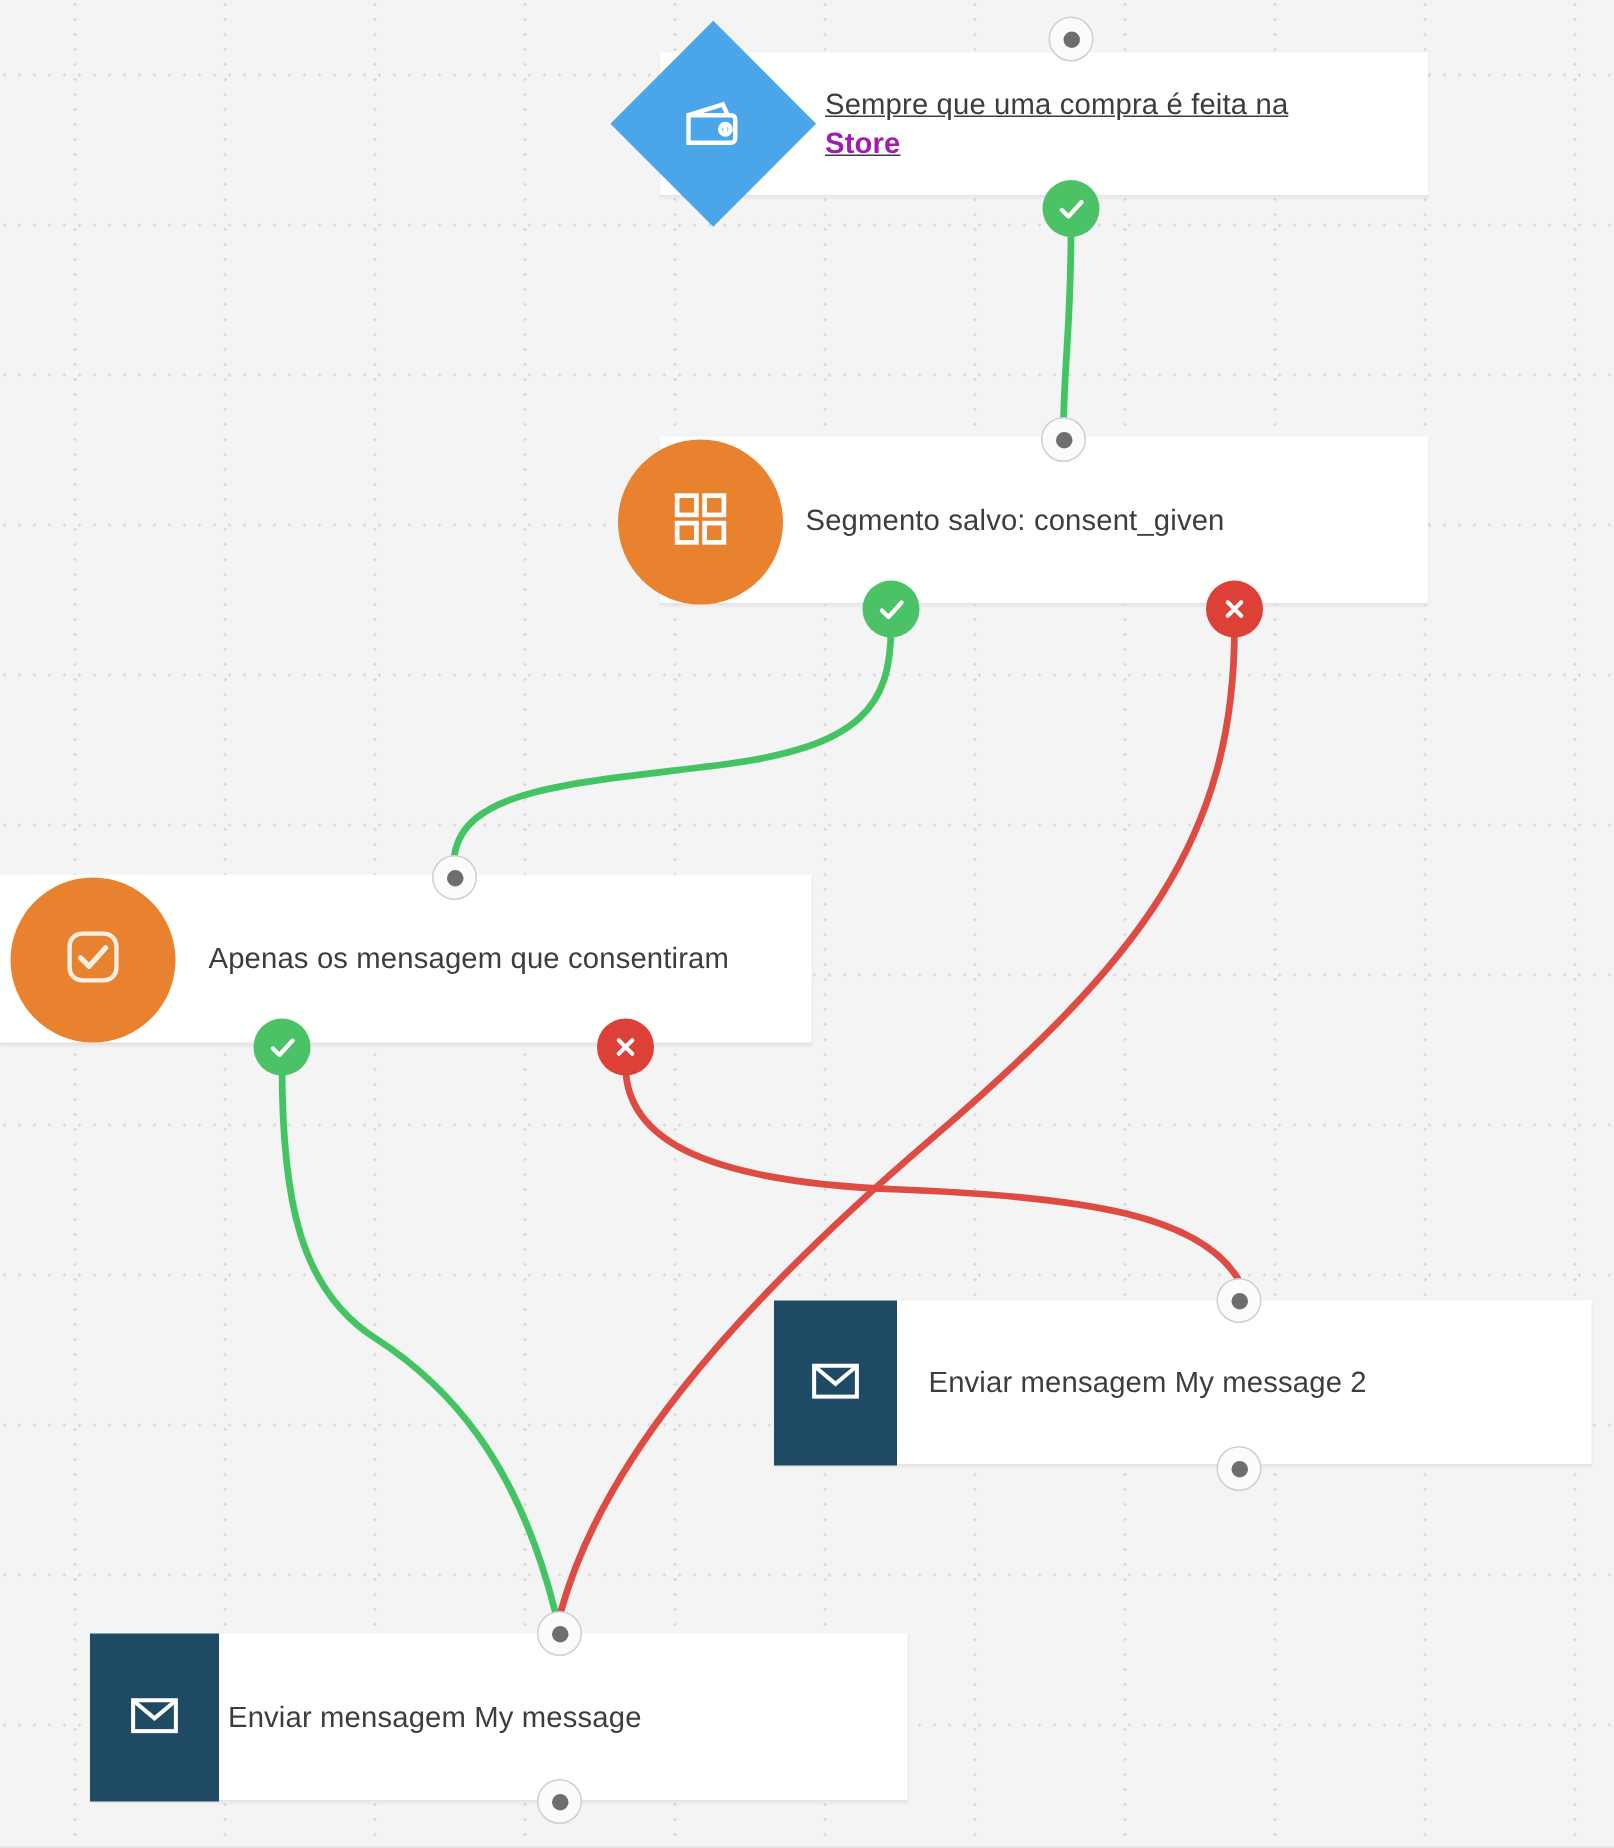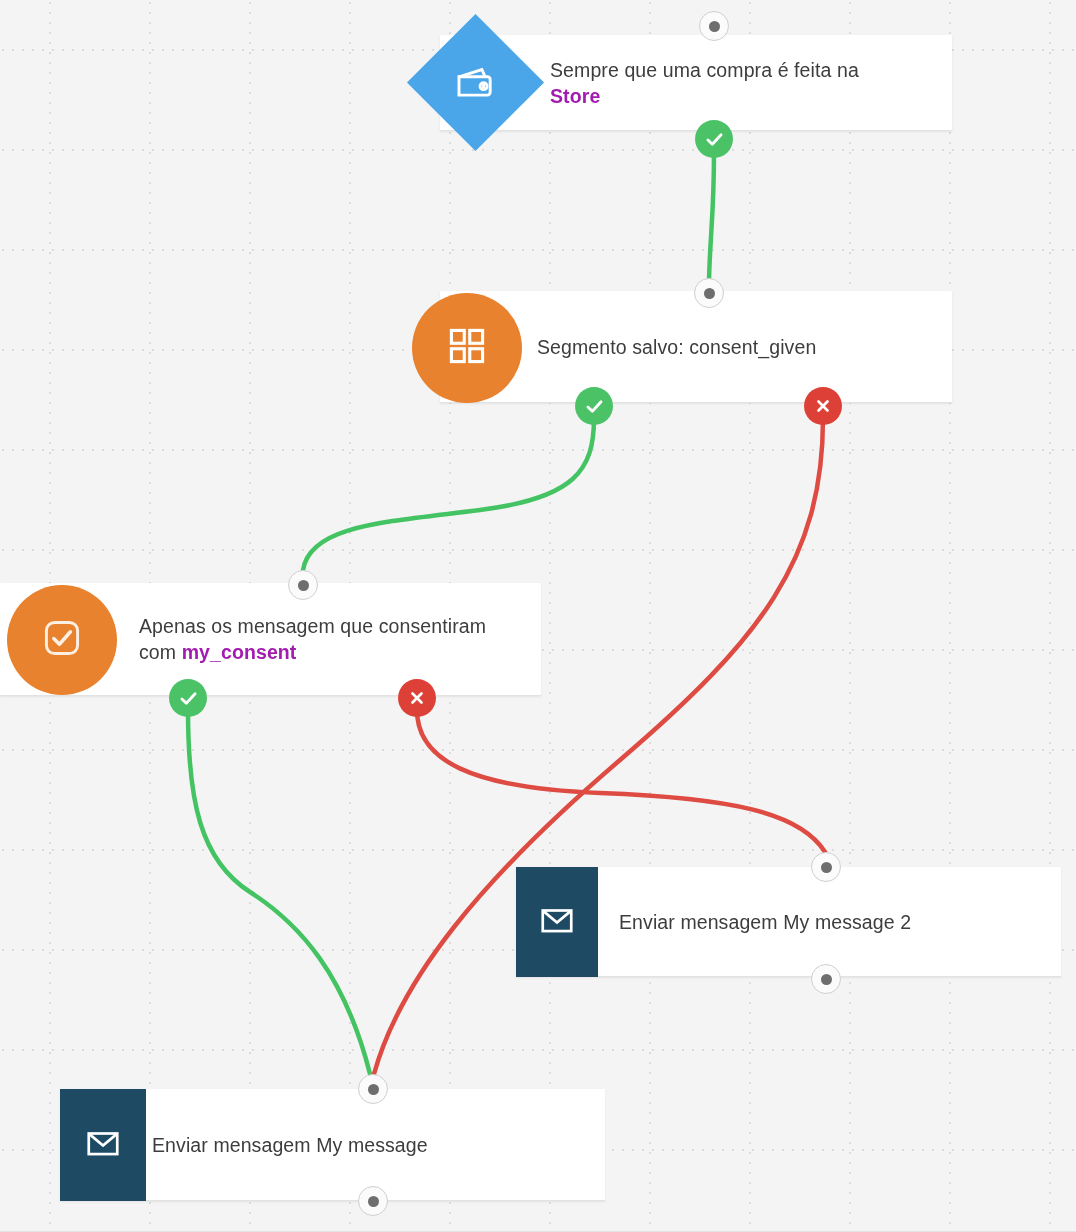--- a/index.html
+++ b/index.html
@@ -113,21 +113,21 @@
   <path class="edge edge-yes" d="M 594,418 C 594,470 575,498 480,510 C 385,522 310,525 303,570"></path>
 
   <path class="edge edge-no" d="M 823,418 C 823,560 760,640 620,760 C 480,880 400,980 374,1074"></path>
 
   <path class="edge edge-yes" d="M 188,710 C 188,800 200,860 250,892 C 300,924 345,975 370,1074"></path>
 
   <path class="edge edge-no" d="M 417,710 C 417,760 470,788 600,793 C 730,798 800,812 825,852"></path>
 </svg>
 
 <div class="node" style="left:440px; top:35px; width:512px; height:96px;">
-  <div class="node-label" style="margin-left:110px;">
+  <div class="node-label" style="margin-left:110px;text-decoration:underline;">
     <div>Sempre que uma compra é feita na</div>
     <b>Store</b>
   </div>
 </div>
 <div class="diamond" style="left:427px; top:34px;">
   <span>
     <svg width="44" height="44" viewBox="0 0 24 24" fill="none" stroke="#ffffff" stroke-width="1.6">
       <path d="M3 8.5 h15.5 a1.5 1.5 0 0 1 1.5 1.5 v7 a1.5 1.5 0 0 1 -1.5 1.5 h-15.5 z"></path>
       <path d="M3 8.5 L15.5 4.6 L17.2 8.4"></path>
       <circle cx="16.4" cy="13.6" r="1.9"></circle>
@@ -167,21 +167,20 @@
 </div>
 <div class="badge no" style="left:804px; top:387px;">
   <svg width="18" height="18" viewBox="0 0 24 24" fill="none" stroke="#fff" stroke-width="3.6" stroke-linecap="round">
       <path d="M6 6 L18 18 M18 6 L6 18"></path>
     </svg>
 </div>
 
 <div class="node" style="left:0px; top:583px; width:541px; height:113px;">
   <div class="node-label" style="margin-left:139px;">
     <div>Apenas os mensagem que consentiram</div>
-    <div><span>com </span><b>my_consent</b></div>
   </div>
 </div>
 <div class="circ" style="left:7px; top:585px; width:110px; height:110px;">
   <span>
     <svg width="44" height="44" viewBox="0 0 24 24" fill="none" stroke="#fdefe2" stroke-width="1.6">
       <rect x="3.5" y="3.5" width="17" height="17" rx="4.5"></rect>
       <path d="M7.5 12.3 L10.6 15.4 L16.6 8.6" stroke-width="1.9" stroke-linecap="round" stroke-linejoin="round"></path>
     </svg>
   </span>
 </div>

